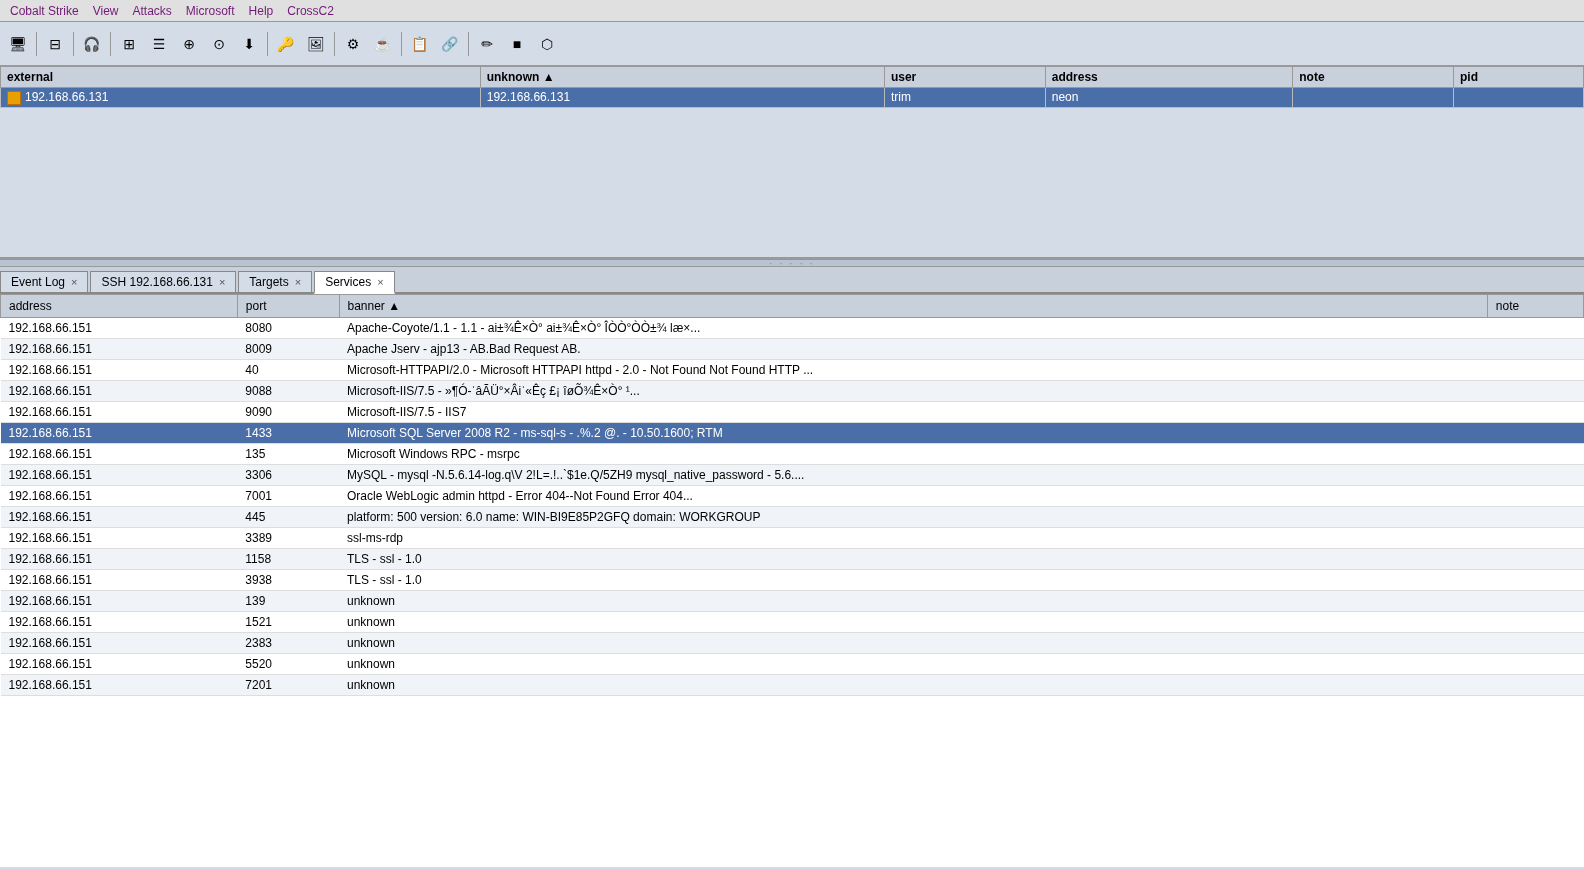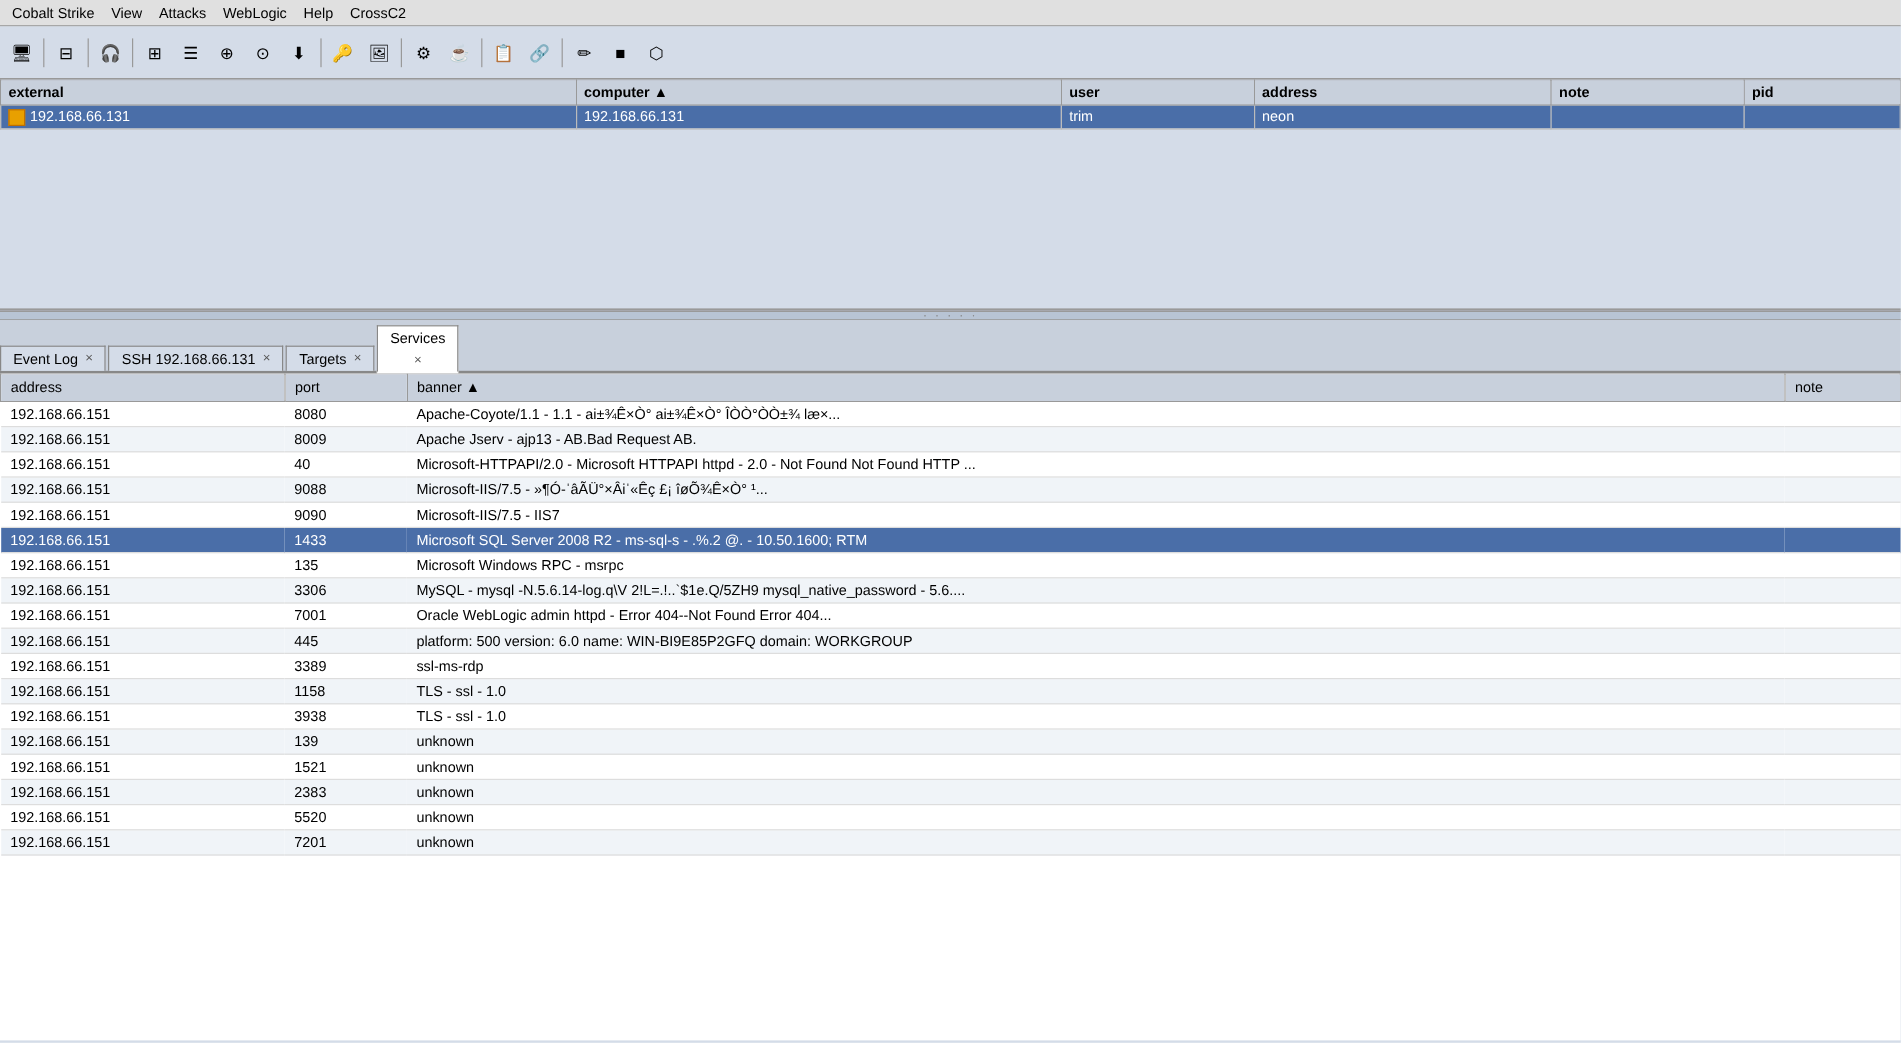--- a/index.html
+++ b/index.html
@@ -12,21 +12,21 @@
       display: flex;
       align-items: center;
       padding: 2px 4px;
       gap: 2px;
       height: 22px;
     }
     .menu-item {
       padding: 2px 6px;
       cursor: pointer;
       font-size: 12px;
-      color: #000000;
+      color: #701a75;
     }
 
     
     #toolbar {
       background: #d4dce8;
       border-bottom: 1px solid #999;
       display: flex;
       align-items: center;
       padding: 3px 4px;
       gap: 2px;
@@ -132,21 +132,20 @@
       cursor: pointer;
       font-size: 12px;
       margin-right: 2px;
       gap: 6px;
     }
     .tab.active {
       background: #ffffff;
       border-bottom: 2px solid #fff;
       margin-bottom: -2px;
       z-index: 1;
-      flex-direction: column;
     }
     .tab-close {
       font-size: 11px;
       color: #555;
       cursor: pointer;
       line-height: 1;
     }
 
     
     #services-container {
@@ -186,21 +185,21 @@
     ::-webkit-scrollbar-track { background: #d4dce8; }
     ::-webkit-scrollbar-thumb { background: #999; border: 1px solid #777; }
   </style>
 </head>
 <body>
 
 <div id="menubar">
 <span class="menu-item">Cobalt Strike</span>
     <span class="menu-item">View</span>
     <span class="menu-item">Attacks</span>
-    <span class="menu-item">WebLogic</span>
+    <span class="menu-item">Microsoft</span>
     <span class="menu-item">Help</span>
     <span class="menu-item">CrossC2</span>
   </div>
 
 <div id="toolbar">
 <div class="toolbar-btn" title="New Connection">🖥</div>
     <div class="toolbar-sep"></div>
     <div class="toolbar-btn" title="Disconnect">⊟</div>
     <div class="toolbar-sep"></div>
     <div class="toolbar-btn" title="Headset">🎧</div>
@@ -224,21 +223,21 @@
     <div class="toolbar-btn" title="Stop">■</div>
     <div class="toolbar-btn" title="Cube">⬡</div>
   </div>
 
 <div id="beacon-area">
   <div style="overflow: auto; flex: 1;">
     <table class="beacon-table">
       <thead>
         <tr id="beacon-header-row">
             <th>external</th>
-            <th>computer ▲</th>
+            <th>unknown ▲</th>
             <th>user</th>
             <th>address</th>
             <th>note</th>
             <th>pid</th>
           </tr>
       </thead>
       <tbody id="beacon-body">
           <tr class="beacon-row-selected">
             <td><span class="beacon-icon"></span>192.168.66.131</td>
             <td>192.168.66.131</td>

